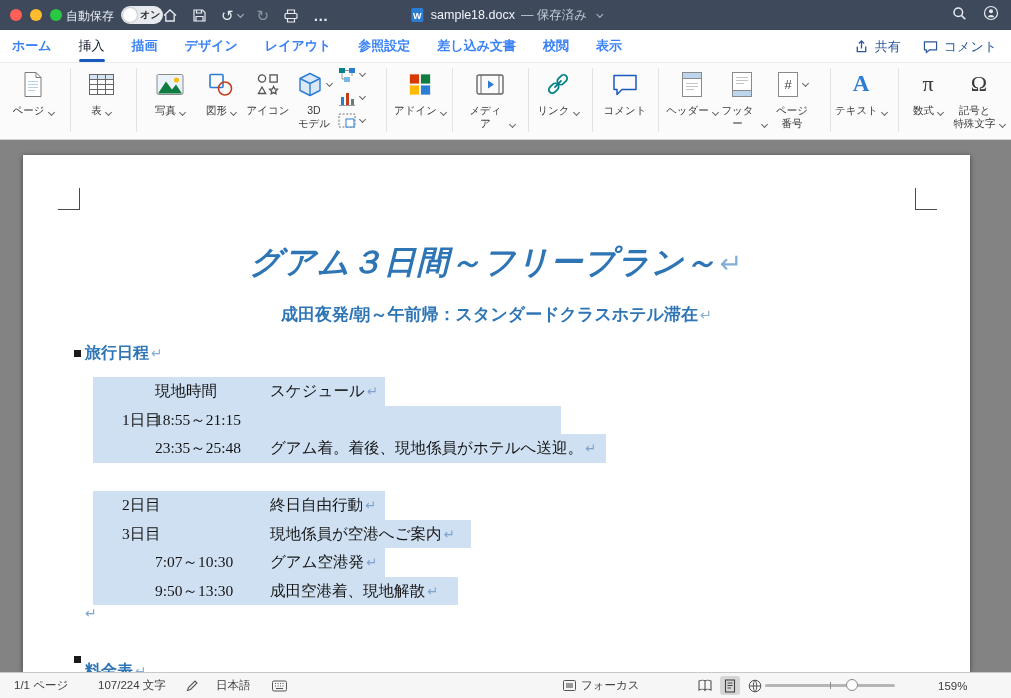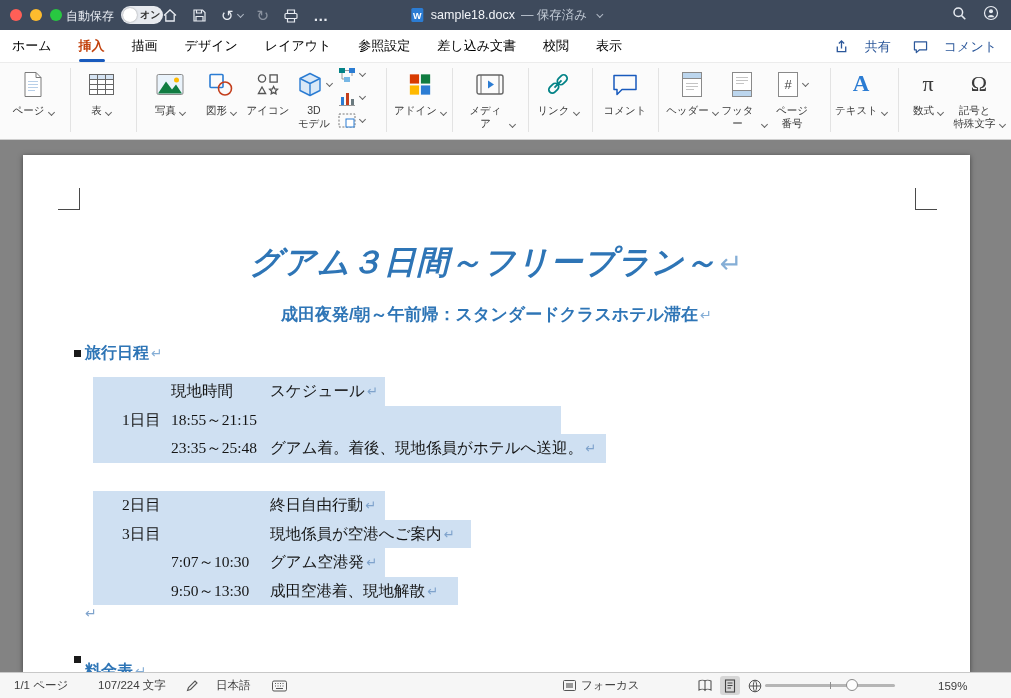--- a/index.html
+++ b/index.html
@@ -20,26 +20,26 @@
   .glyph { font-size:15px; color:#e7ebf1; line-height:1; }
   .tb-center { position:absolute; left:50%; top:0; transform:translateX(-50%); height:30px; display:flex; align-items:center; gap:6px; }
   .tb-title { color:#f2f5f9; font-size:12.5px; }
   .tb-status { color:#c3cbd6; font-size:12.5px; }
   .tb-right { position:absolute; right:12px; top:0; height:30px; display:flex; align-items:center; gap:16px; }
   .chev { display:inline-block; border:solid #666; border-width:0 1.4px 1.4px 0; padding:2px; transform:rotate(45deg); margin-left:4px; margin-bottom:2px; }
   .chev.lite { border-color:#aeb7c3; }
 
   
   .tabrow { position:absolute; top:30px; left:0; width:100%; height:33px; background:#ffffff; display:flex; align-items:center; padding:0 12px; gap:27px; border-bottom:1px solid #ececec; }
-  .tab { height:100%; display:flex; align-items:center; font-size:13px; color:#000000; position:relative; white-space:nowrap; cursor:default; }
-  .tab.active { color:#c2410c; font-weight:bold; }
+  .tab { height:100%; display:flex; align-items:center; font-size:13px; color:#3b82f6; position:relative; white-space:nowrap; cursor:default;font-weight:bold; }
+  .tab.active { color:#0f172a; font-weight:normal; }
   .tab.active::after { content:""; position:absolute; left:0; right:0; bottom:0; height:3px; background:#185abd; border-radius:2px; }
   .tab .bulb { margin-right:4px; display:flex; }
   .tabrow-right { position:absolute; right:14px; top:30px; height:33px; display:flex; align-items:center; gap:22px; }
-  .tr-btn { display:flex; align-items:center; gap:16px; font-size:13px; color:#2b579a;justify-content:space-between; }
+  .tr-btn { display:flex; align-items:center; gap:6px; font-size:13px; color:#2b579a;justify-content:space-between; }
 
   
   .ribbon { position:absolute; top:63px; left:0; width:100%; height:77px; background:#fbfbfb; border-bottom:1px solid #cfcfcf; }
   .rbtn { position:absolute; top:4px; display:flex; flex-direction:column; align-items:center; }
   .rbtn .ric { height:34px; display:flex; align-items:center; justify-content:center; }
   .rbtn .rlb { font-size:10.5px; color:#3a3a3a; line-height:1.2; text-align:center; white-space:pre-line; margin-top:3px; display:flex; align-items:flex-end; justify-content:center; }
   .rdiv { position:absolute; top:5px; height:64px; width:1px; background:#e3e3e3; }
   .strio { position:absolute; left:338px; top:3px; display:flex; flex-direction:column; gap:6px; }
   .strio-row { display:flex; align-items:center; height:17px; }
   .bigletter { font-size:23px; font-weight:bold; color:#2b7cd3; font-family:"Liberation Serif", serif; }
@@ -52,21 +52,21 @@
   .cropmark.tl { left:35px; top:33px; border-right:1px solid #4a4a4a; border-bottom:1px solid #4a4a4a; }
   .cropmark.tr { left:892px; top:33px; border-left:1px solid #4a4a4a; border-bottom:1px solid #4a4a4a; }
   .dtitle { position:absolute; left:0; top:86px; width:100%; text-align:center; font-size:32px; font-weight:bold; font-style:italic; color:#2e75b6; letter-spacing:1px; }
   .dsub { position:absolute; left:0; top:148px; width:100%; text-align:center; font-size:17px; font-weight:bold; color:#2e75b6; }
   .dhead { position:absolute; left:62px; font-size:16px; font-weight:bold; color:#2e75b6; }
   .hbullet { position:absolute; left:51px; width:7px; height:7px; background:#1a1a1a; }
   .pmark { font-weight:normal; font-style:normal; color:#7fa3cc; font-size:.85em; margin-left:2px; font-family:"DejaVu Sans", sans-serif; }
   .trow { position:absolute; left:0; width:100%; height:28.5px; line-height:28.5px; font-family:"Liberation Serif","DejaVu Serif",serif; font-size:15.5px; color:#151515; }
   .thl { position:absolute; left:70px; top:0; height:28.5px; background:#cfe0f2; }
   .tc { position:absolute; white-space:nowrap; }
-  .c1 { left:72px;margin-left:27px; } .c2 { left:132px;margin-left:16px; } .c3 { left:247px; }
+  .c1 { left:72px;margin-left:27px; } .c2 { left:132px; } .c3 { left:247px; }
   .lonemark { position:absolute; left:62px; top:450px; font-size:14px; color:#7fa3cc; font-family:"DejaVu Sans", sans-serif; }
 
   
   .statusbar { position:absolute; left:0; top:672px; width:100%; height:26px; background:#f6f6f6; border-top:1px solid #c8c8c8; font-size:11.5px; color:#3c3c3c; }
   .sb-item { position:absolute; top:0; height:25px; display:flex; align-items:center; gap:5px; white-space:nowrap; }
   .vbtn { width:20px; height:19px; display:flex; align-items:center; justify-content:center; border-radius:3px; }
   .vbtn.active { background:#d6d6d6; }
   .slider { position:absolute; left:765px; top:0; width:130px; height:25px; }
   .slider .track { position:absolute; left:0; right:0; top:11px; height:3px; background:#b5b5b5; border-radius:2px; }
   .slider .tick { position:absolute; left:50%; top:9px; width:1px; height:7px; background:#8d8d8d; }

